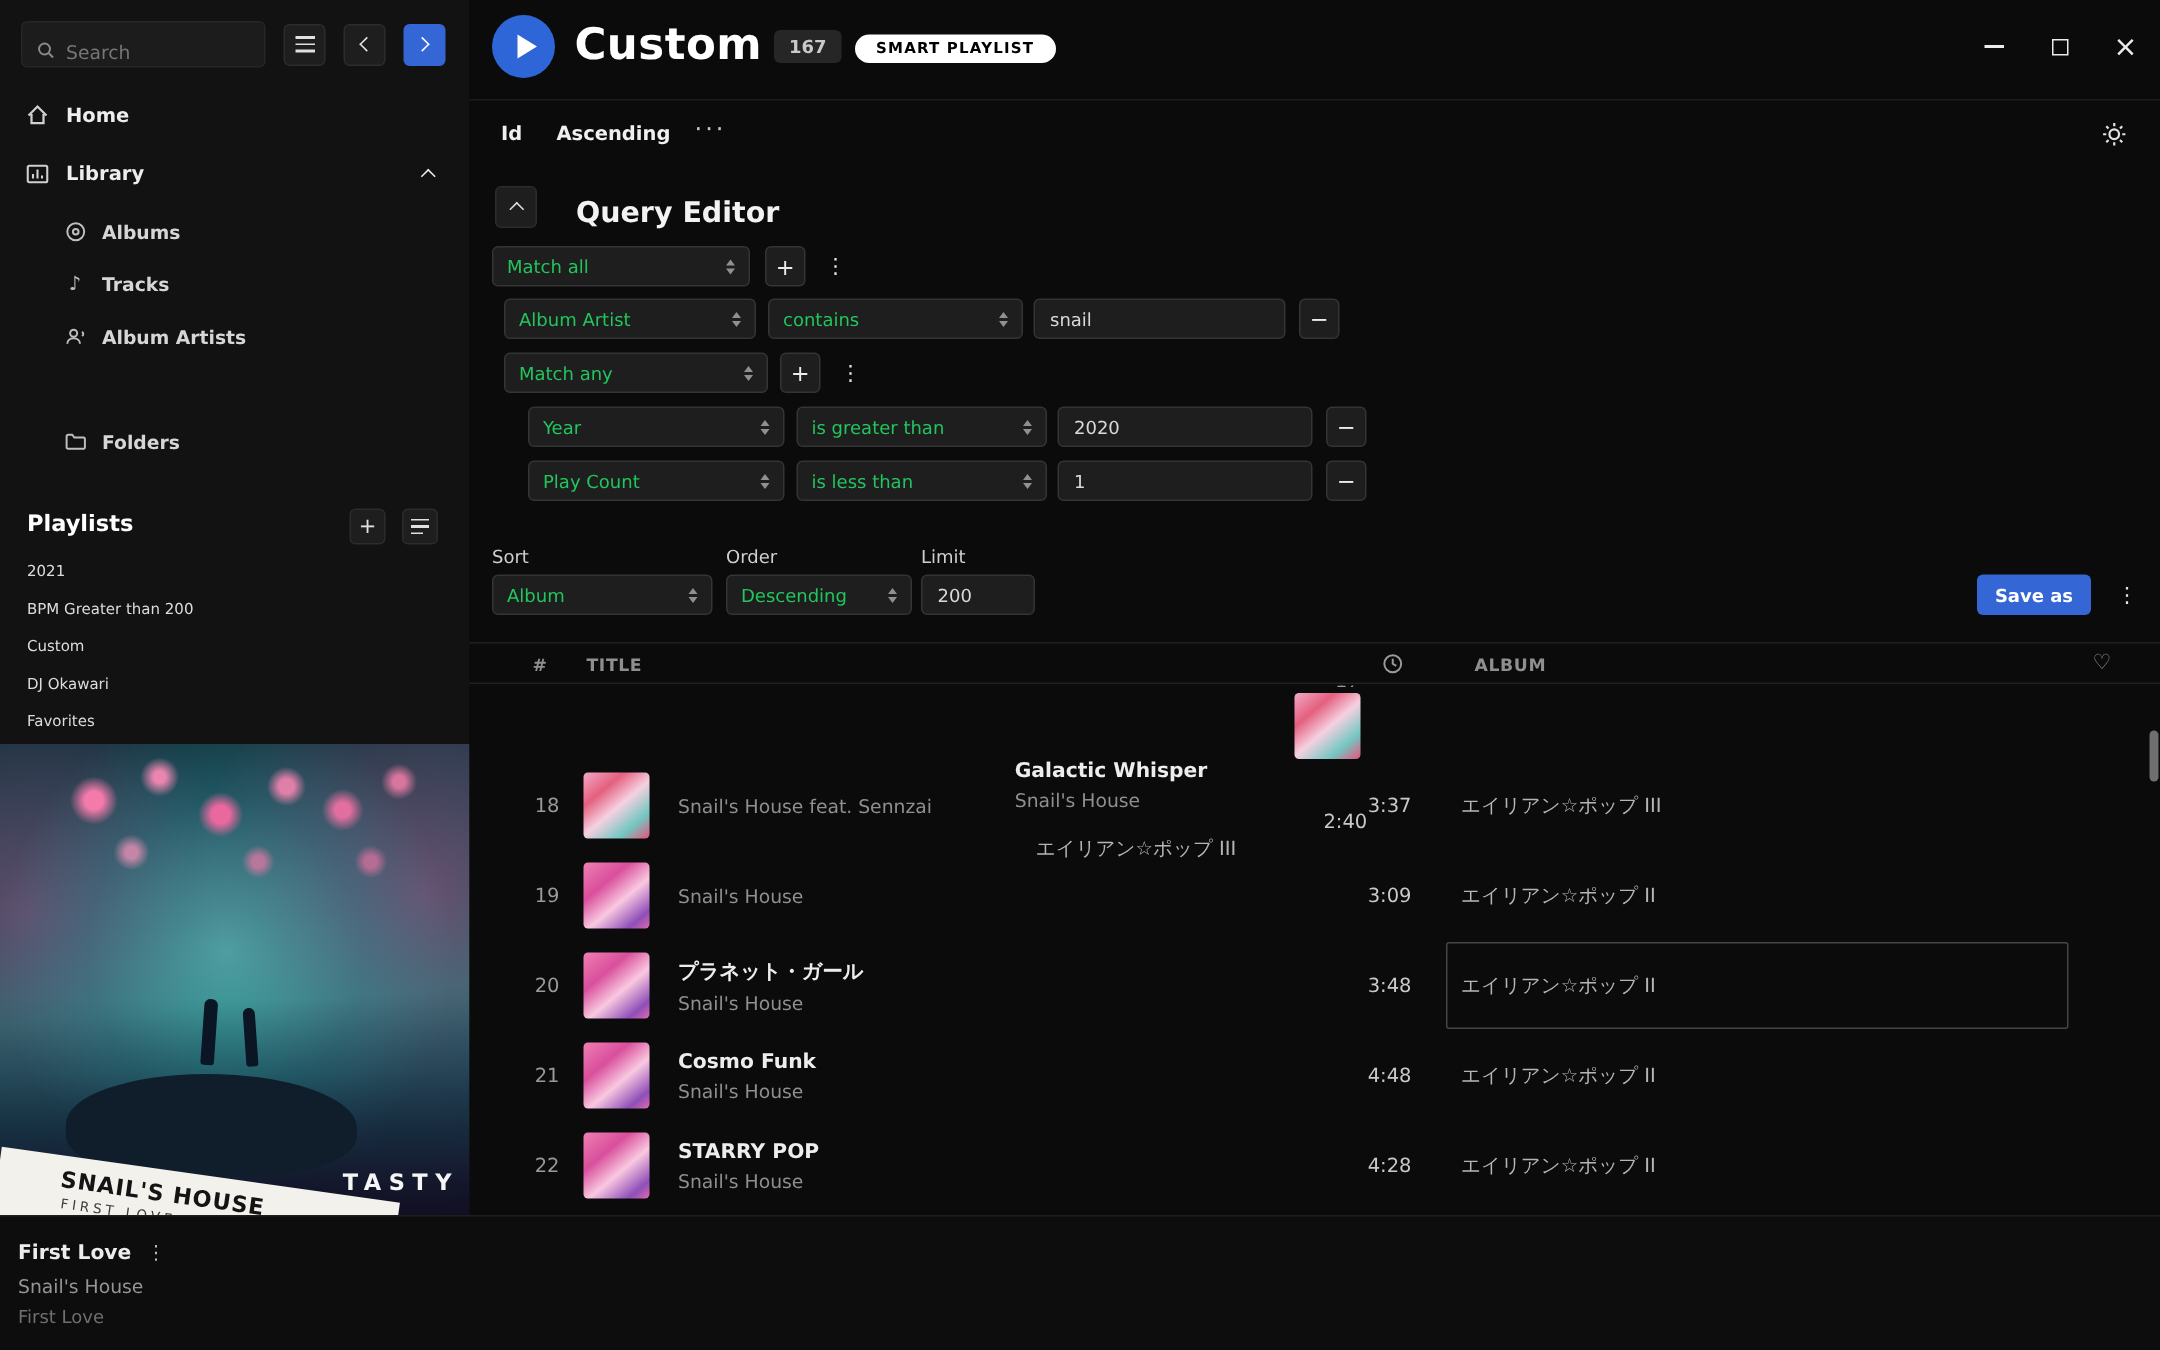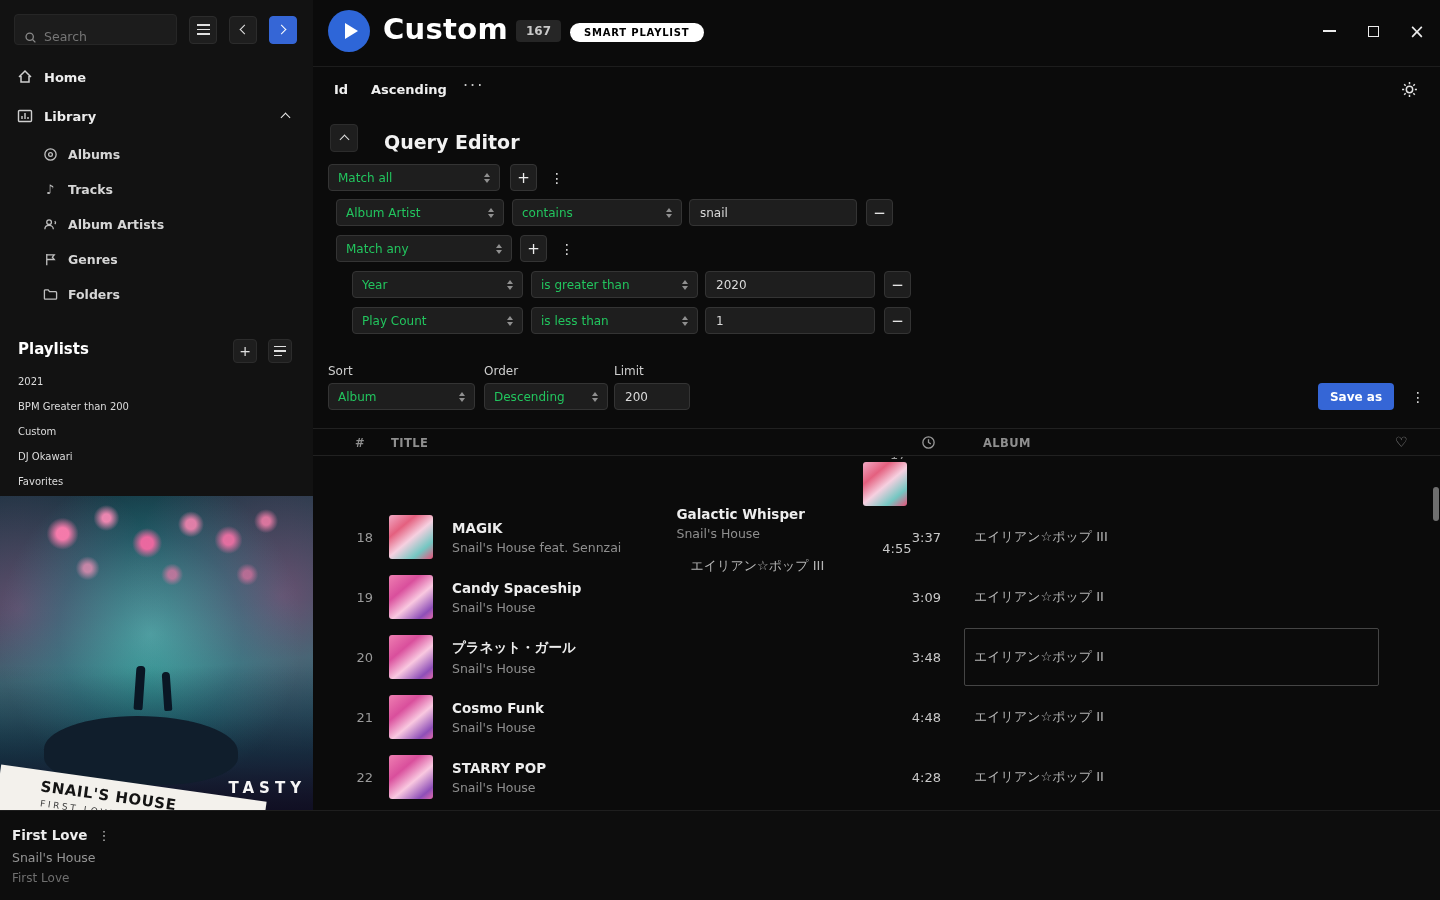--- a/index.html
+++ b/index.html
@@ -3,21 +3,21 @@
 <meta charset="utf-8">
 <style>
   *{margin:0;padding:0;box-sizing:border-box;font-family:"DejaVu Sans","Liberation Sans",sans-serif;}
   html,body{width:1440px;height:900px;overflow:hidden;}
   body{background:#0b0b0b;color:#e0e0e0;position:relative;user-select:none;}
   svg{display:block;}
 
   
   .sidebar{position:absolute;left:0;top:0;width:313px;height:810px;background:#121212;}
   .side-top{position:absolute;left:14px;top:14px;display:flex;gap:12px;align-items:center;}
-  .search-box{width:163px;height:31px;background:#1c1c1c;border:1px solid #262626;border-radius:4px;display:flex;align-items:flex-end;padding:0 9px;gap:7px;}
+  .search-box{width:163px;height:31px;background:#1c1c1c;border:1px solid #262626;border-radius:4px;display:flex;align-items:flex-start;padding:12px 9px;gap:7px;}
   .search-box input{flex:1;background:transparent;border:none;outline:none;color:#cfcfcf;font-size:12.5px;min-width:0;}
   .search-box input::placeholder{color:#767676;}
   .sq28{width:28px;height:28px;border-radius:4px;background:#1e1e1e;border:1px solid #2c2c2c;display:flex;align-items:center;justify-content:center;color:#e6e6e6;cursor:pointer;}
   .sq28.accent{background:#3566d6;border-color:#3566d6;color:#fff;}
   .burger{display:flex;flex-direction:column;gap:3px;}
   .burger i{display:block;width:13px;height:1.5px;background:#e0e0e0;}
   .chev{width:7px;height:7px;border-right:1.8px solid currentColor;border-bottom:1.8px solid currentColor;}
   .chev.left{transform:rotate(135deg);margin-left:3px;}
   .chev.right{transform:rotate(-45deg);margin-right:3px;}
   .chev.up{transform:rotate(-135deg);margin-top:3px;}
@@ -177,28 +177,20 @@
   <div class="nav-sub" style="top:209px;">
     <span class="ic">
         <svg width="15" height="15" viewBox="0 0 16 16" fill="none" stroke="currentColor" stroke-width="1.4">
           <circle cx="6.5" cy="5.5" r="2.5"></circle>
           <path d="M2 13 C2 10.5 4 9 6.5 9 C9 9 11 10.5 11 13"></path>
           <path d="M12.5 4.5 Q14.2 6 12.5 7.5"></path>
         </svg>
       </span>
     <span>Album Artists</span>
   </div>
-  <div class="nav-sub" style="top:244px;">
-    <span class="ic">
-        <svg width="15" height="15" viewBox="0 0 16 16" fill="none" stroke="currentColor" stroke-width="1.4">
-          <path d="M4 2 V14 M4 3 H12 L10 5.5 L12 8 H4"></path>
-        </svg>
-      </span>
-    <span>Genres</span>
-  </div>
   <div class="nav-sub" style="top:279px;">
     <span class="ic">
         <svg width="15" height="15" viewBox="0 0 16 16" fill="none" stroke="currentColor" stroke-width="1.4">
           <path d="M1.5 4 C1.5 3.4 2 3 2.5 3 H5.5 L7 5 H13.5 C14 5 14.5 5.4 14.5 6 V12 C14.5 12.6 14 13 13.5 13 H2.5 C2 13 1.5 12.6 1.5 12 Z"></path>
         </svg>
       </span>
     <span>Folders</span>
   </div>
 
   <div class="pl-head">Playlists</div>
@@ -393,38 +385,36 @@
   </div>
 
   <div class="rows">
     <div class="trow">
       <span class="tnum">17</span>
       <span class="thumb art-a"></span>
       <span class="tinfo">
           <span class="ttitle">Galactic Whisper</span>
           <span class="tartist">Snail's House</span>
         </span>
-      <span class="tdur">4:55</span>
+      <span class="tdur">2:40</span>
       <span class="talbum">エイリアン☆ポップ III</span>
     </div>
     <div class="trow">
       <span class="tnum">18</span>
       <span class="thumb art-a"></span>
       <span class="tinfo">
-          <span class="ttitle">MAGIK</span>
           <span class="tartist">Snail's House feat. Sennzai</span>
         </span>
       <span class="tdur">3:37</span>
       <span class="talbum">エイリアン☆ポップ III</span>
     </div>
     <div class="trow">
       <span class="tnum">19</span>
       <span class="thumb art-b"></span>
       <span class="tinfo">
-          <span class="ttitle">Candy Spaceship</span>
           <span class="tartist">Snail's House</span>
         </span>
       <span class="tdur">3:09</span>
       <span class="talbum">エイリアン☆ポップ II</span>
     </div>
     <div class="trow">
       <span class="tnum">20</span>
       <span class="thumb art-b"></span>
       <span class="tinfo">
           <span class="ttitle">プラネット・ガール</span>

